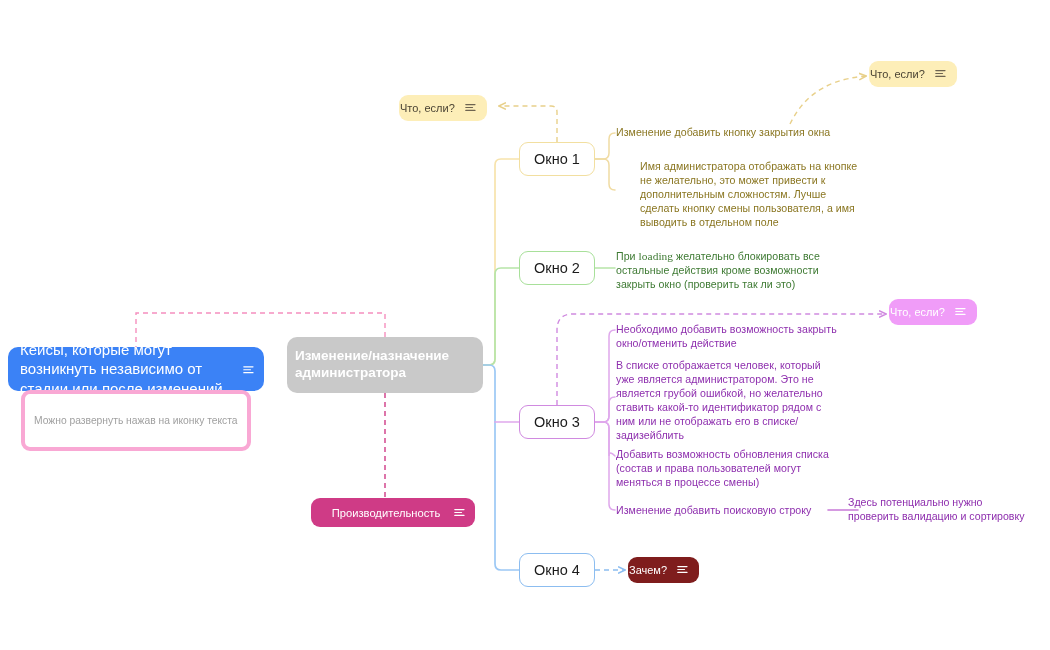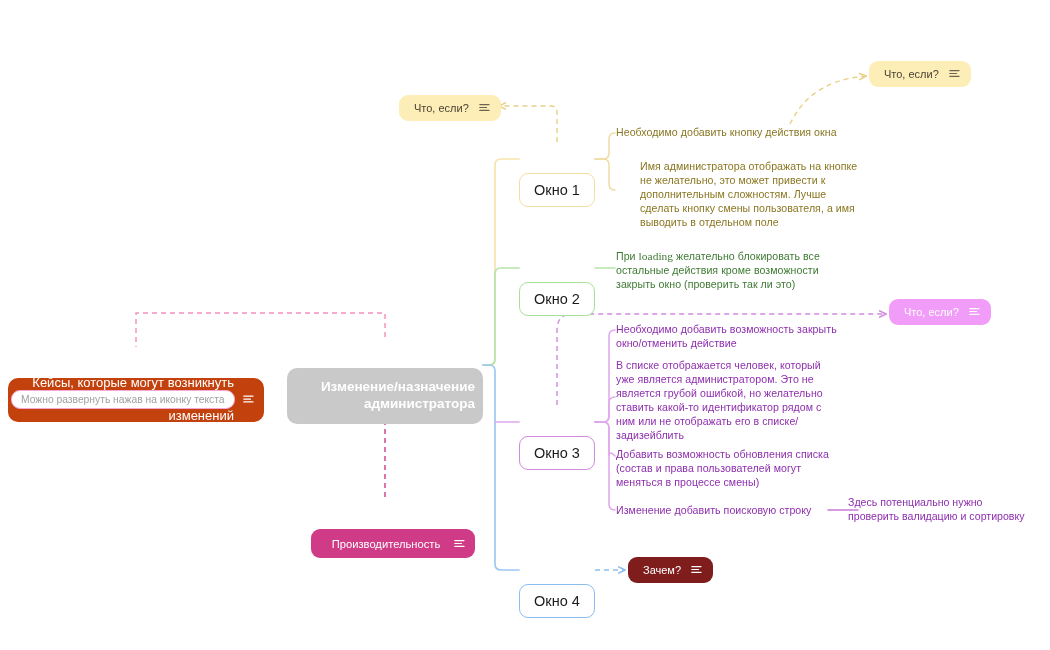--- a/index.html
+++ b/index.html
@@ -18,24 +18,23 @@
   svg#wires {
     position: absolute; left: 0; top: 0;
     width: 1050px; height: 650px;
     pointer-events: none;
   }
   .node {
     position: absolute;
     display: flex;
     align-items: center;
     justify-content: center;
-    text-align: right;
+    text-align: left;
     border-radius: 10px;
     line-height: 1.25;
-    margin-top: 31px;
   }
   
   #central {
     left: 287px; top: 337px;
     width: 196px; height: 56px;
     background: #c9c9c9;
     color: #ffffff;
     font-size: 13.5px;
     border-radius: 10px;
     padding: 0 8px;
@@ -75,41 +74,41 @@
     color: #8e2fae;
   }
 
   
   .tag {
     position: absolute;
     display: flex;
     align-items: center;
     gap: 10px;
     border-radius: 9px;
-    padding: 7px 11px 7px 15px;
+    padding: 7px 11px 7px 1px;
     font-size: 11px;
     white-space: nowrap;
   }
   .tag .lbl { line-height: 1; }
   .tag-yellow { background: #fdeeb8; color: #4a4333; }
   .tag-purple { background: #f09cf8; color: #ffffff; }
   .tag-blue   { background: #7f1d1d; color: #ffffff; }
 
   #tag-yellow-1 { left: 399px; top: 95px; }
   #tag-yellow-2 { left: 869px; top: 61px; }
   #tag-purple-1 { left: 889px; top: 299px; }
   #tag-blue-1   { left: 628px; top: 557px; }
 
   
   #node-cases {
     left: 8px; top: 347px;
     width: 256px; height: 44px;
-    background: #c2410c;
+    background: #3b82f6;
     color: #ffffff;
-    font-size: 13px;
+    font-size: 15px;
     border-radius: 10px;
     padding: 0 30px 0 12px;
     line-height: 1.3;
   }
   #node-perf {
     left: 311px; top: 498px;
     width: 164px; height: 29px;
     background: #cf3b86;
     color: #ffffff;
     font-size: 11.2px;
@@ -119,27 +118,27 @@
   .node-icon {
     position: absolute;
     right: 10px;
     top: 50%;
     transform: translateY(-50%);
     display: inline-block;
   }
   
   #tooltip {
     position: absolute;
-    left: 11px; top: 390px;
-    border: 1px solid #f9a8d4;
+    left: 21px; top: 390px;
+    border: 4px solid #f9a8d4;
     border-radius: 9px;
     background: #ffffff;
     color: #a0a0a0;
     font-size: 10.3px;
-    padding: 3px 9px;
+    padding: 21px 9px;
     white-space: nowrap;
   }
   .txt-icon { display: inline-block; vertical-align: middle; }
 </style>
 </head>
 <body>
 
 <div id="canvas">
 
   <svg id="wires" viewBox="0 0 1050 650">
@@ -210,21 +209,21 @@
   <div class="node win" id="win2">
     <span>Окно 2</span>
   </div>
   <div class="node win" id="win3">
     <span>Окно 3</span>
   </div>
   <div class="node win" id="win4">
     <span>Окно 4</span>
   </div>
 
-  <div class="topic y" style="left:616px; top:126px; width:240px;">Необходимо добавить кнопку действия окна</div>
+  <div class="topic y" style="left:616px; top:126px; width:240px;">Изменение добавить кнопку закрытия окна</div>
   <div class="topic y" style="left:616px; top:160px; width:222px;margin-left:24px;">Имя администратора отображать на кнопке не желательно, это может привести к дополнительным сложностям. Лучше сделать кнопку смены пользователя, а имя выводить в отдельном поле</div>
 
   <div class="topic p" style="left:616px; top:323px; width:222px;">Необходимо добавить возможность закрыть окно/отменить действие</div>
 
   <div class="topic g" style="left:616px; top:249px; width:212px;">При <span class="ld">loading</span> желательно блокировать все остальные действия кроме возможности закрыть окно (проверить так ли это)</div>
   <div class="topic p" style="left:616px; top:359px; width:210px;">В списке отображается человек, который уже является администратором. Это не является грубой ошибкой, но желательно ставить какой-то идентификатор рядом с ним или не отображать его в списке/задизейблить</div>
   <div class="topic p" style="left:616px; top:448px; width:218px;">Добавить возможность обновления списка (состав и права пользователей могут меняться в процессе смены)</div>
   <div class="topic p" style="left:616px; top:504px; width:222px;">Изменение добавить поисковую строку</div>
 
   <div class="sidenote" style="left:848px; top:496px; width:188px;">Здесь потенциально нужно проверить валидацию и сортировку</div>

